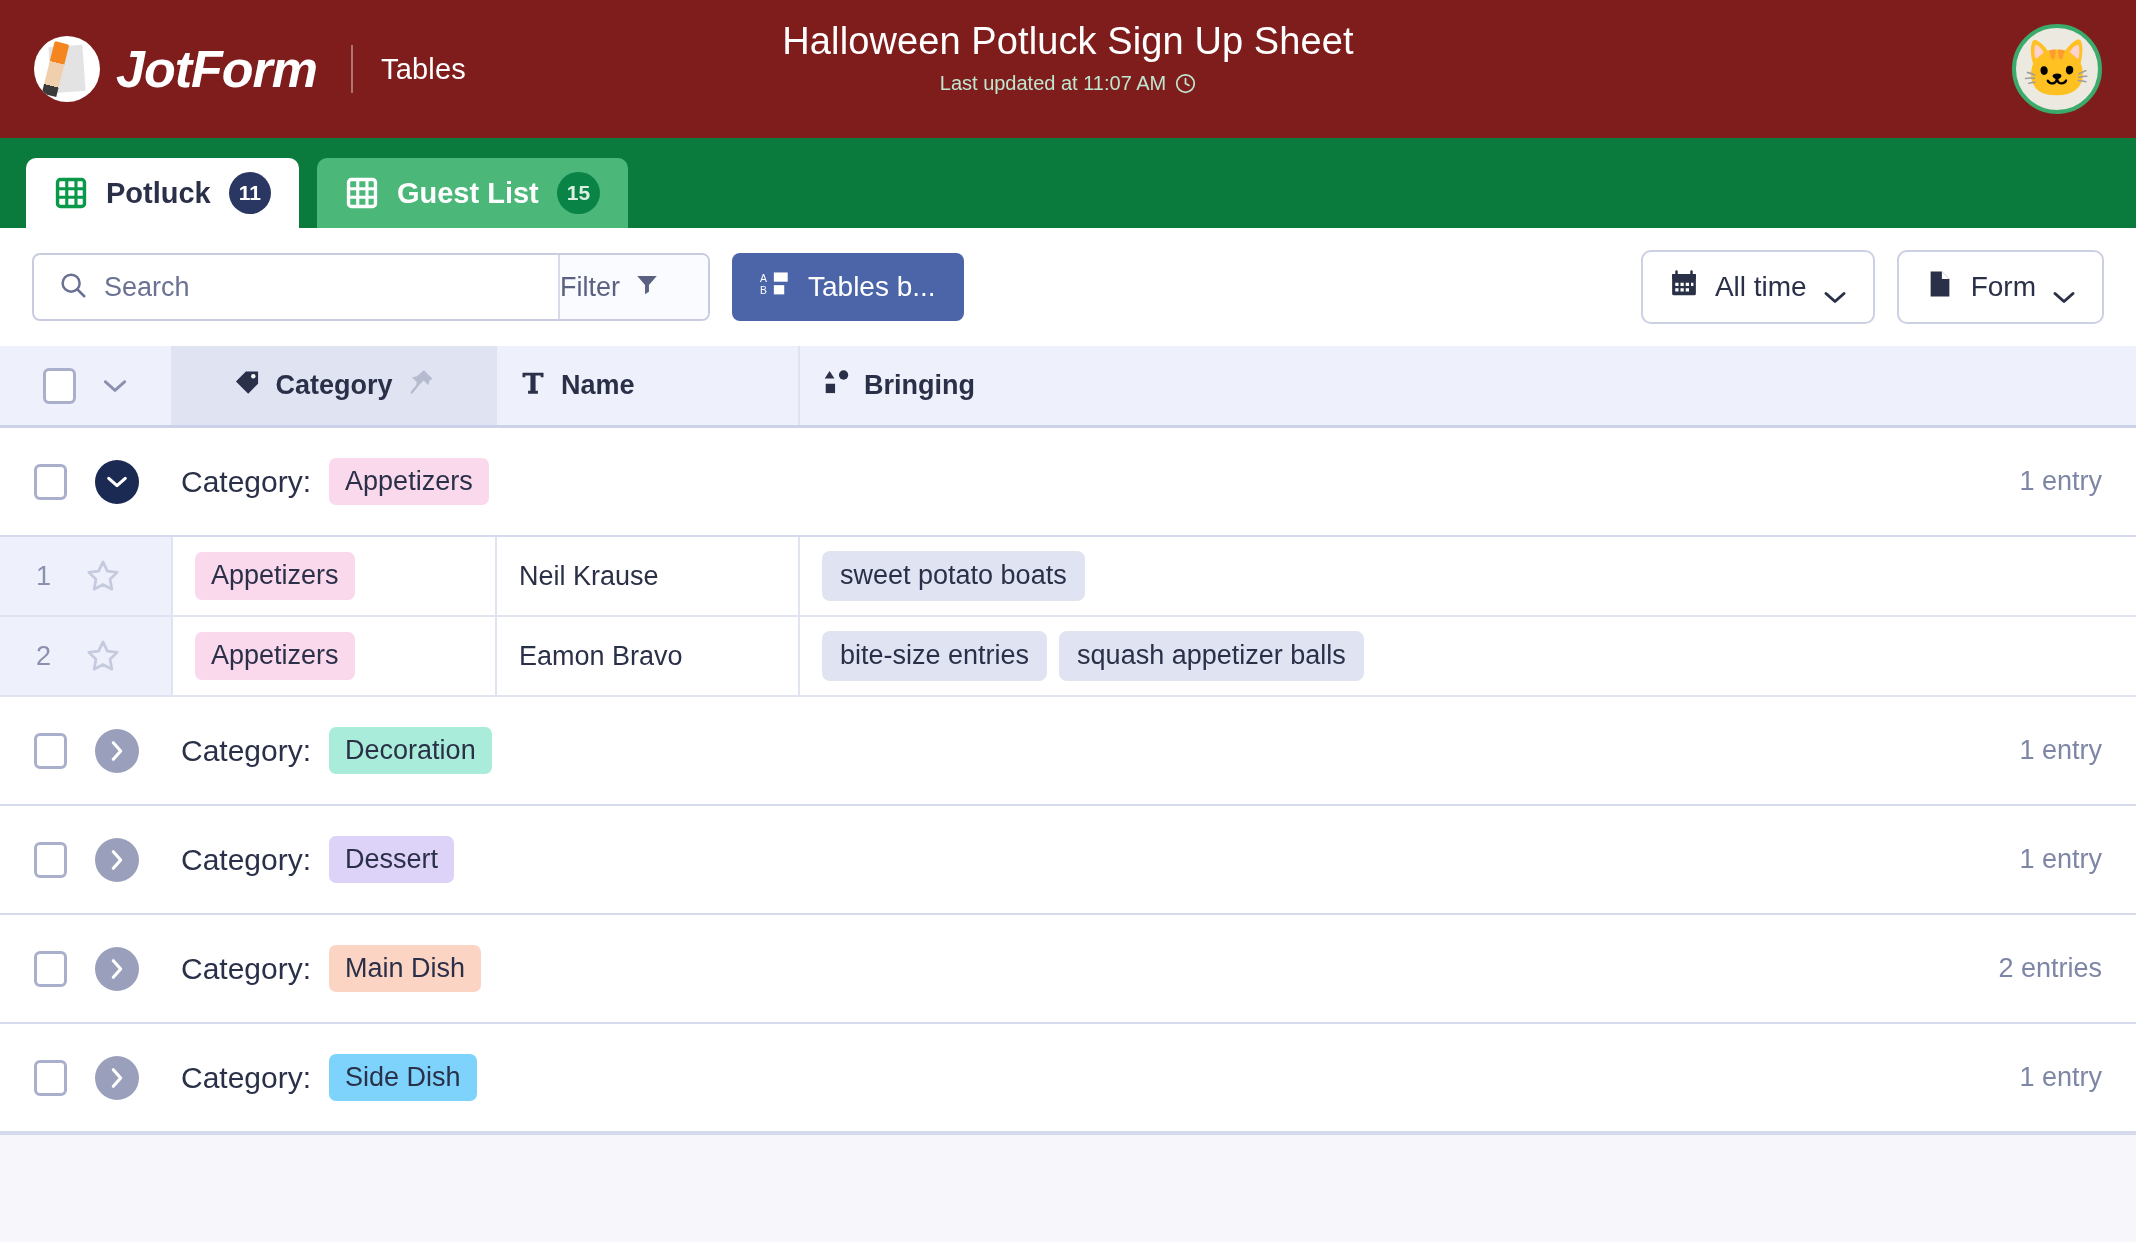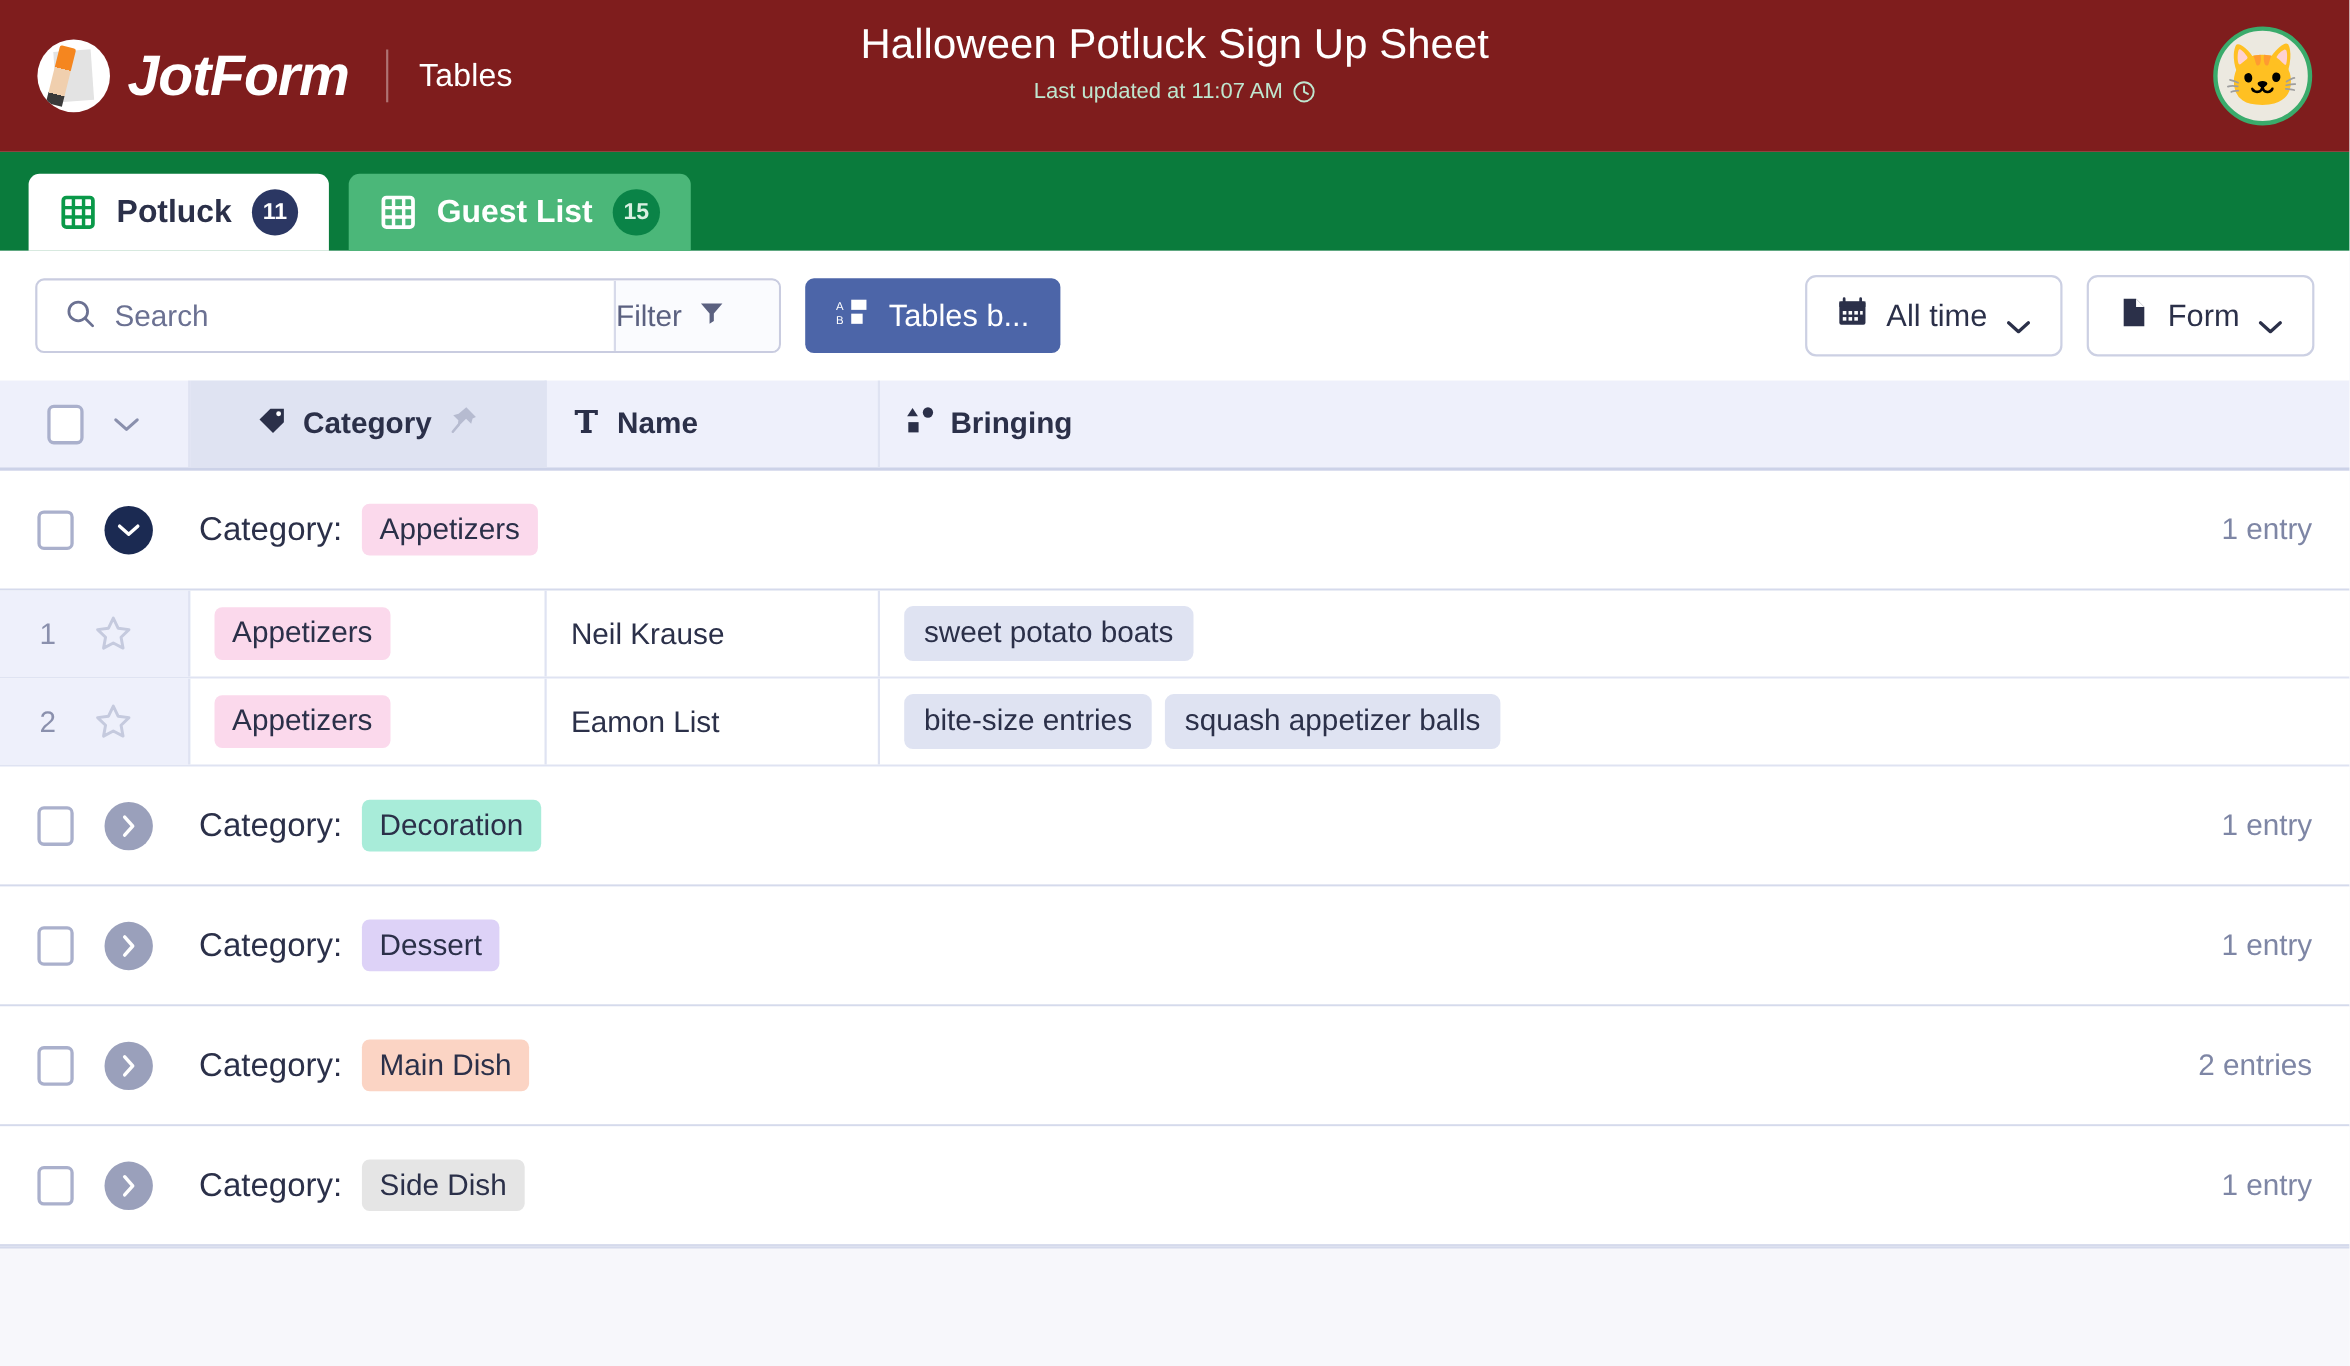--- a/index.html
+++ b/index.html
@@ -552,21 +552,21 @@
       <span>2</span>
       <span class="star-icon">
         <svg viewBox="0 0 24 24" width="36" height="36">
             <path d="M12 2.6l2.9 6.1 6.6.9-4.8 4.6 1.2 6.6L12 17.7 6.1 20.8l1.2-6.6-4.8-4.6 6.6-.9z" fill="none" stroke="#c5cade" stroke-width="1.8" stroke-linejoin="round"></path>
           </svg>
       </span>
     </div>
     <div class="cell cell-category">
       <span class="chip" style="background:#fbd9ec">Appetizers</span>
     </div>
-    <div class="cell cell-name">Eamon List</div>
+    <div class="cell cell-name">Eamon Bravo</div>
     <div class="cell cell-bringing">
       <span class="tag-chip">bite-size entries</span>
       <span class="tag-chip">squash appetizer balls</span>
     </div>
   </div>
 
   <div class="group-row">
     <span class="checkbox"></span>
     <span class="group-toggle closed">
       <svg viewBox="0 0 14 24" width="14" height="22">
@@ -603,18 +603,18 @@
   </div>
 
   <div class="group-row">
     <span class="checkbox"></span>
     <span class="group-toggle closed">
       <svg viewBox="0 0 14 24" width="14" height="22">
           <path d="M3 3l8 9-8 9" fill="none" stroke="#ffffff" stroke-width="3.4" stroke-linecap="round" stroke-linejoin="round"></path>
         </svg>
     </span>
     <span class="group-label">Category:</span>
-    <span class="chip" style="background:#e5e5e5">Side Dish</span>
+    <span class="chip" style="background:#7dd3fc">Side Dish</span>
     <span class="group-count">1 entry</span>
   </div>
 
   <div class="table-footer"></div>
 </div>
 
 </body></html>

